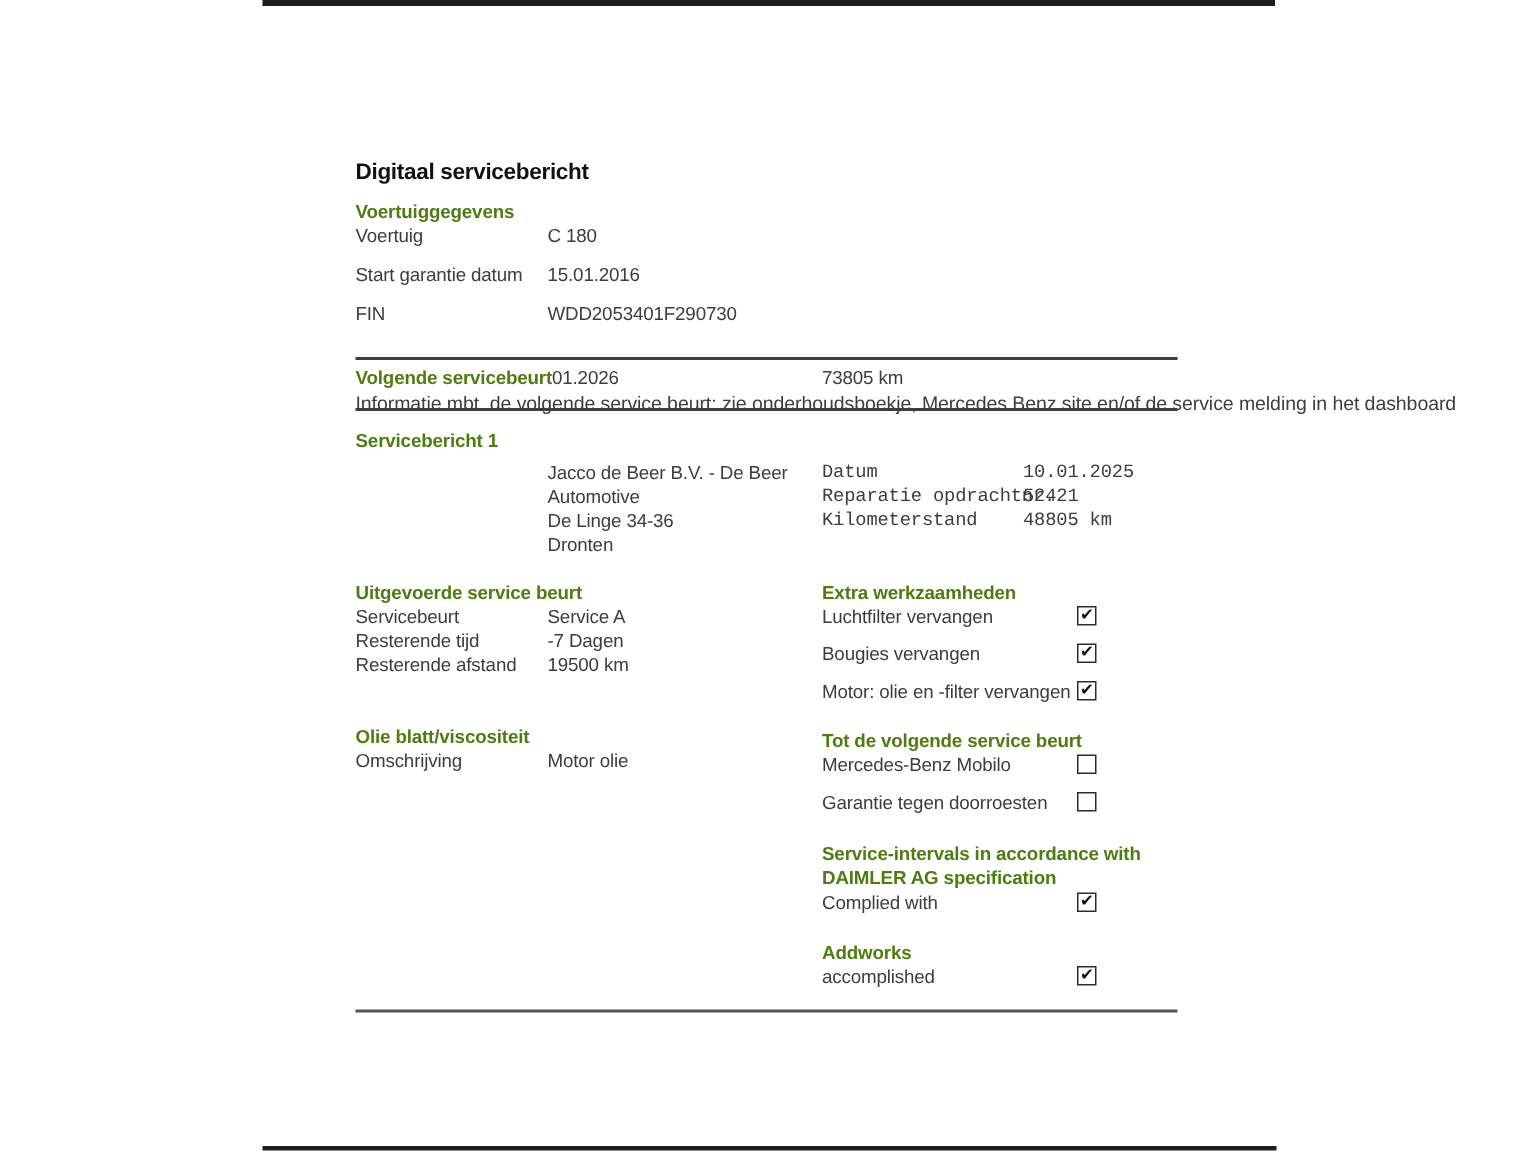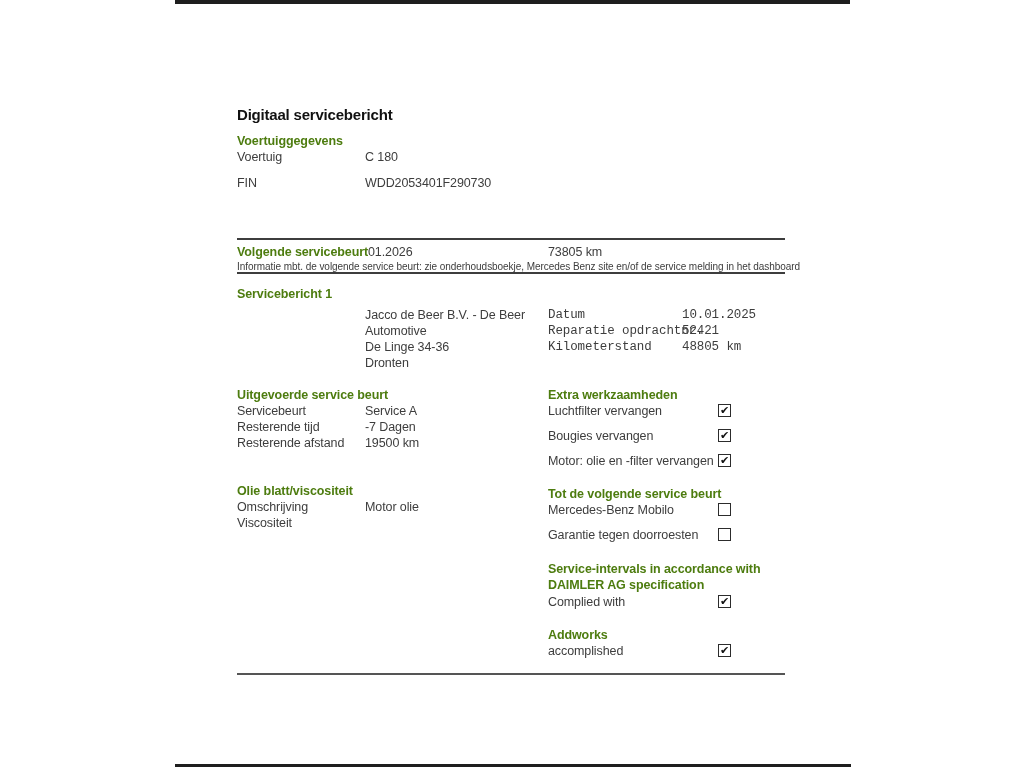--- a/index.html
+++ b/index.html
@@ -24,21 +24,21 @@
   .kv-gap .kv-row { margin-bottom:10px; }
 
   .det-row { display:flex; line-height:16px;font-family:Liberation Mono, monospace; }
   .det-row .lbl { width:134px; flex:0 0 134px; white-space:nowrap; }
 
   .dealer-line { line-height:16px; }
 
   .ns-wrap { width:548px; height:16px; line-height:16px; }
   .ns-date { position:absolute; left:131px; top:0; }
   .ns-km   { position:absolute; left:311px; top:0; }
-  .info-text { font-size:10px; color:#3d3d3d; letter-spacing:-0.05px; white-space:nowrap; }
+  .info-text { font-size:13px; color:#3d3d3d; letter-spacing:-0.05px; white-space:nowrap; }
 
   .chk-row { position:relative; height:16px; line-height:16px; margin-bottom:9px; }
   .chk-row .lbl { white-space:nowrap; }
   .cbx {
     position:absolute; right:0; top:1px;
     width:13px; height:13px; border:1.5px solid #2c2c2c;
     display:flex; align-items:center; justify-content:center;
     font-size:11px; font-weight:bold; color:#111; line-height:1;
   }
   .col-right { width:183px; }
@@ -50,20 +50,24 @@
 <div class="abs bar" style="left:175px; top:764px; width:676px; height:3px;"></div>
 
 <div class="abs page-title" style="left:237px; top:106px;">Digitaal servicebericht</div>
 
 <div class="abs" style="left:237px; top:133px;">
   <div class="sec-heading">Voertuiggegevens</div>
   <div class="kv-gap" style="margin-top:0;">
     <div class="kv-row">
       <span class="lbl">Voertuig</span>
       <span class="val">C 180</span>
+    </div>
+    <div class="kv-row">
+      <span class="lbl">Start garantie datum</span>
+      <span class="val">15.01.2016</span>
     </div>
     <div class="kv-row">
       <span class="lbl">FIN</span>
       <span class="val">WDD2053401F290730</span>
     </div>
   </div>
 </div>
 
 <div class="abs rule" style="left:237px; top:238px; width:548px;"></div>
 <div class="abs ns-wrap" style="left:237px; top:244px;">
@@ -129,24 +133,20 @@
     <span class="cbx">✔</span>
   </div>
 </div>
 
 <div class="abs" style="left:237px; top:483px; width:290px;">
   <div class="sec-heading">Olie blatt/viscositeit</div>
   <div class="kv-row">
     <span class="lbl">Omschrijving</span>
     <span class="val">Motor olie</span>
   </div>
-  <div class="kv-row">
-    <span class="lbl">Viscositeit</span>
-    <span class="val"></span>
-  </div>
 </div>
 
 <div class="abs col-right" style="left:548px; top:486px;">
   <div class="sec-heading">Tot de volgende service beurt</div>
   <div class="chk-row">
     <span class="lbl">Mercedes-Benz Mobilo</span>
     <span class="cbx"></span>
   </div>
   <div class="chk-row">
     <span class="lbl">Garantie tegen doorroesten</span>

